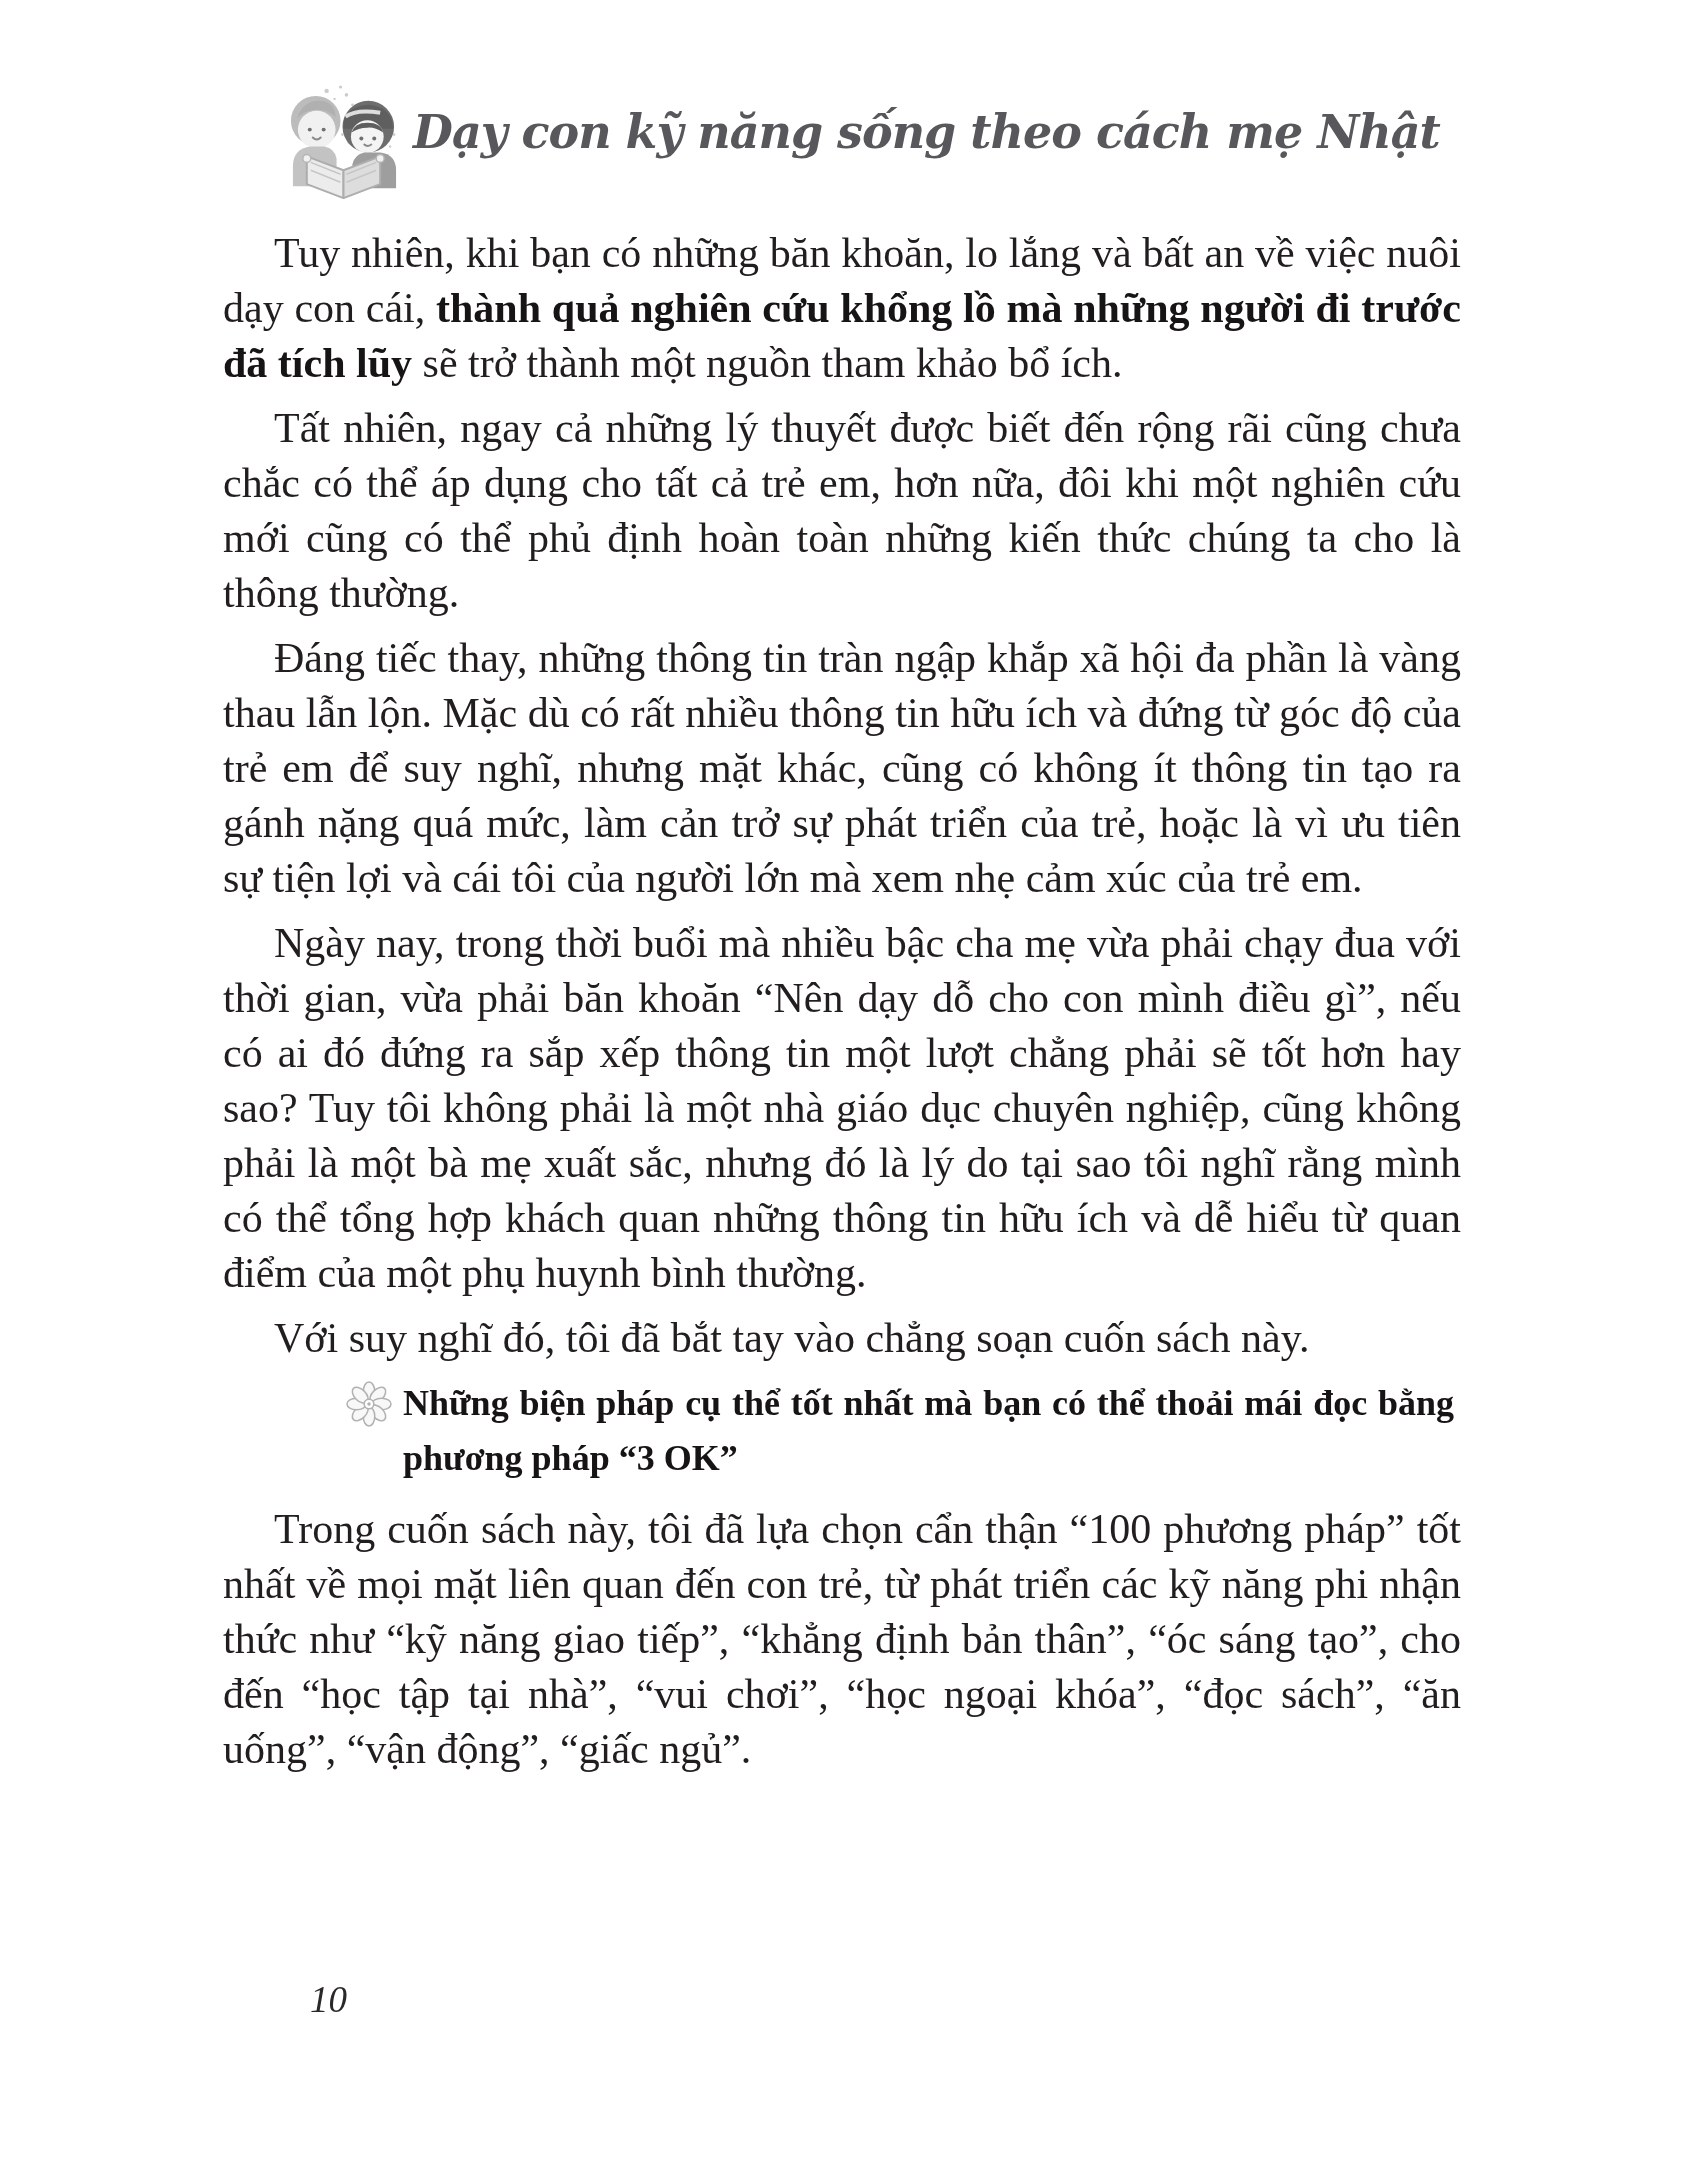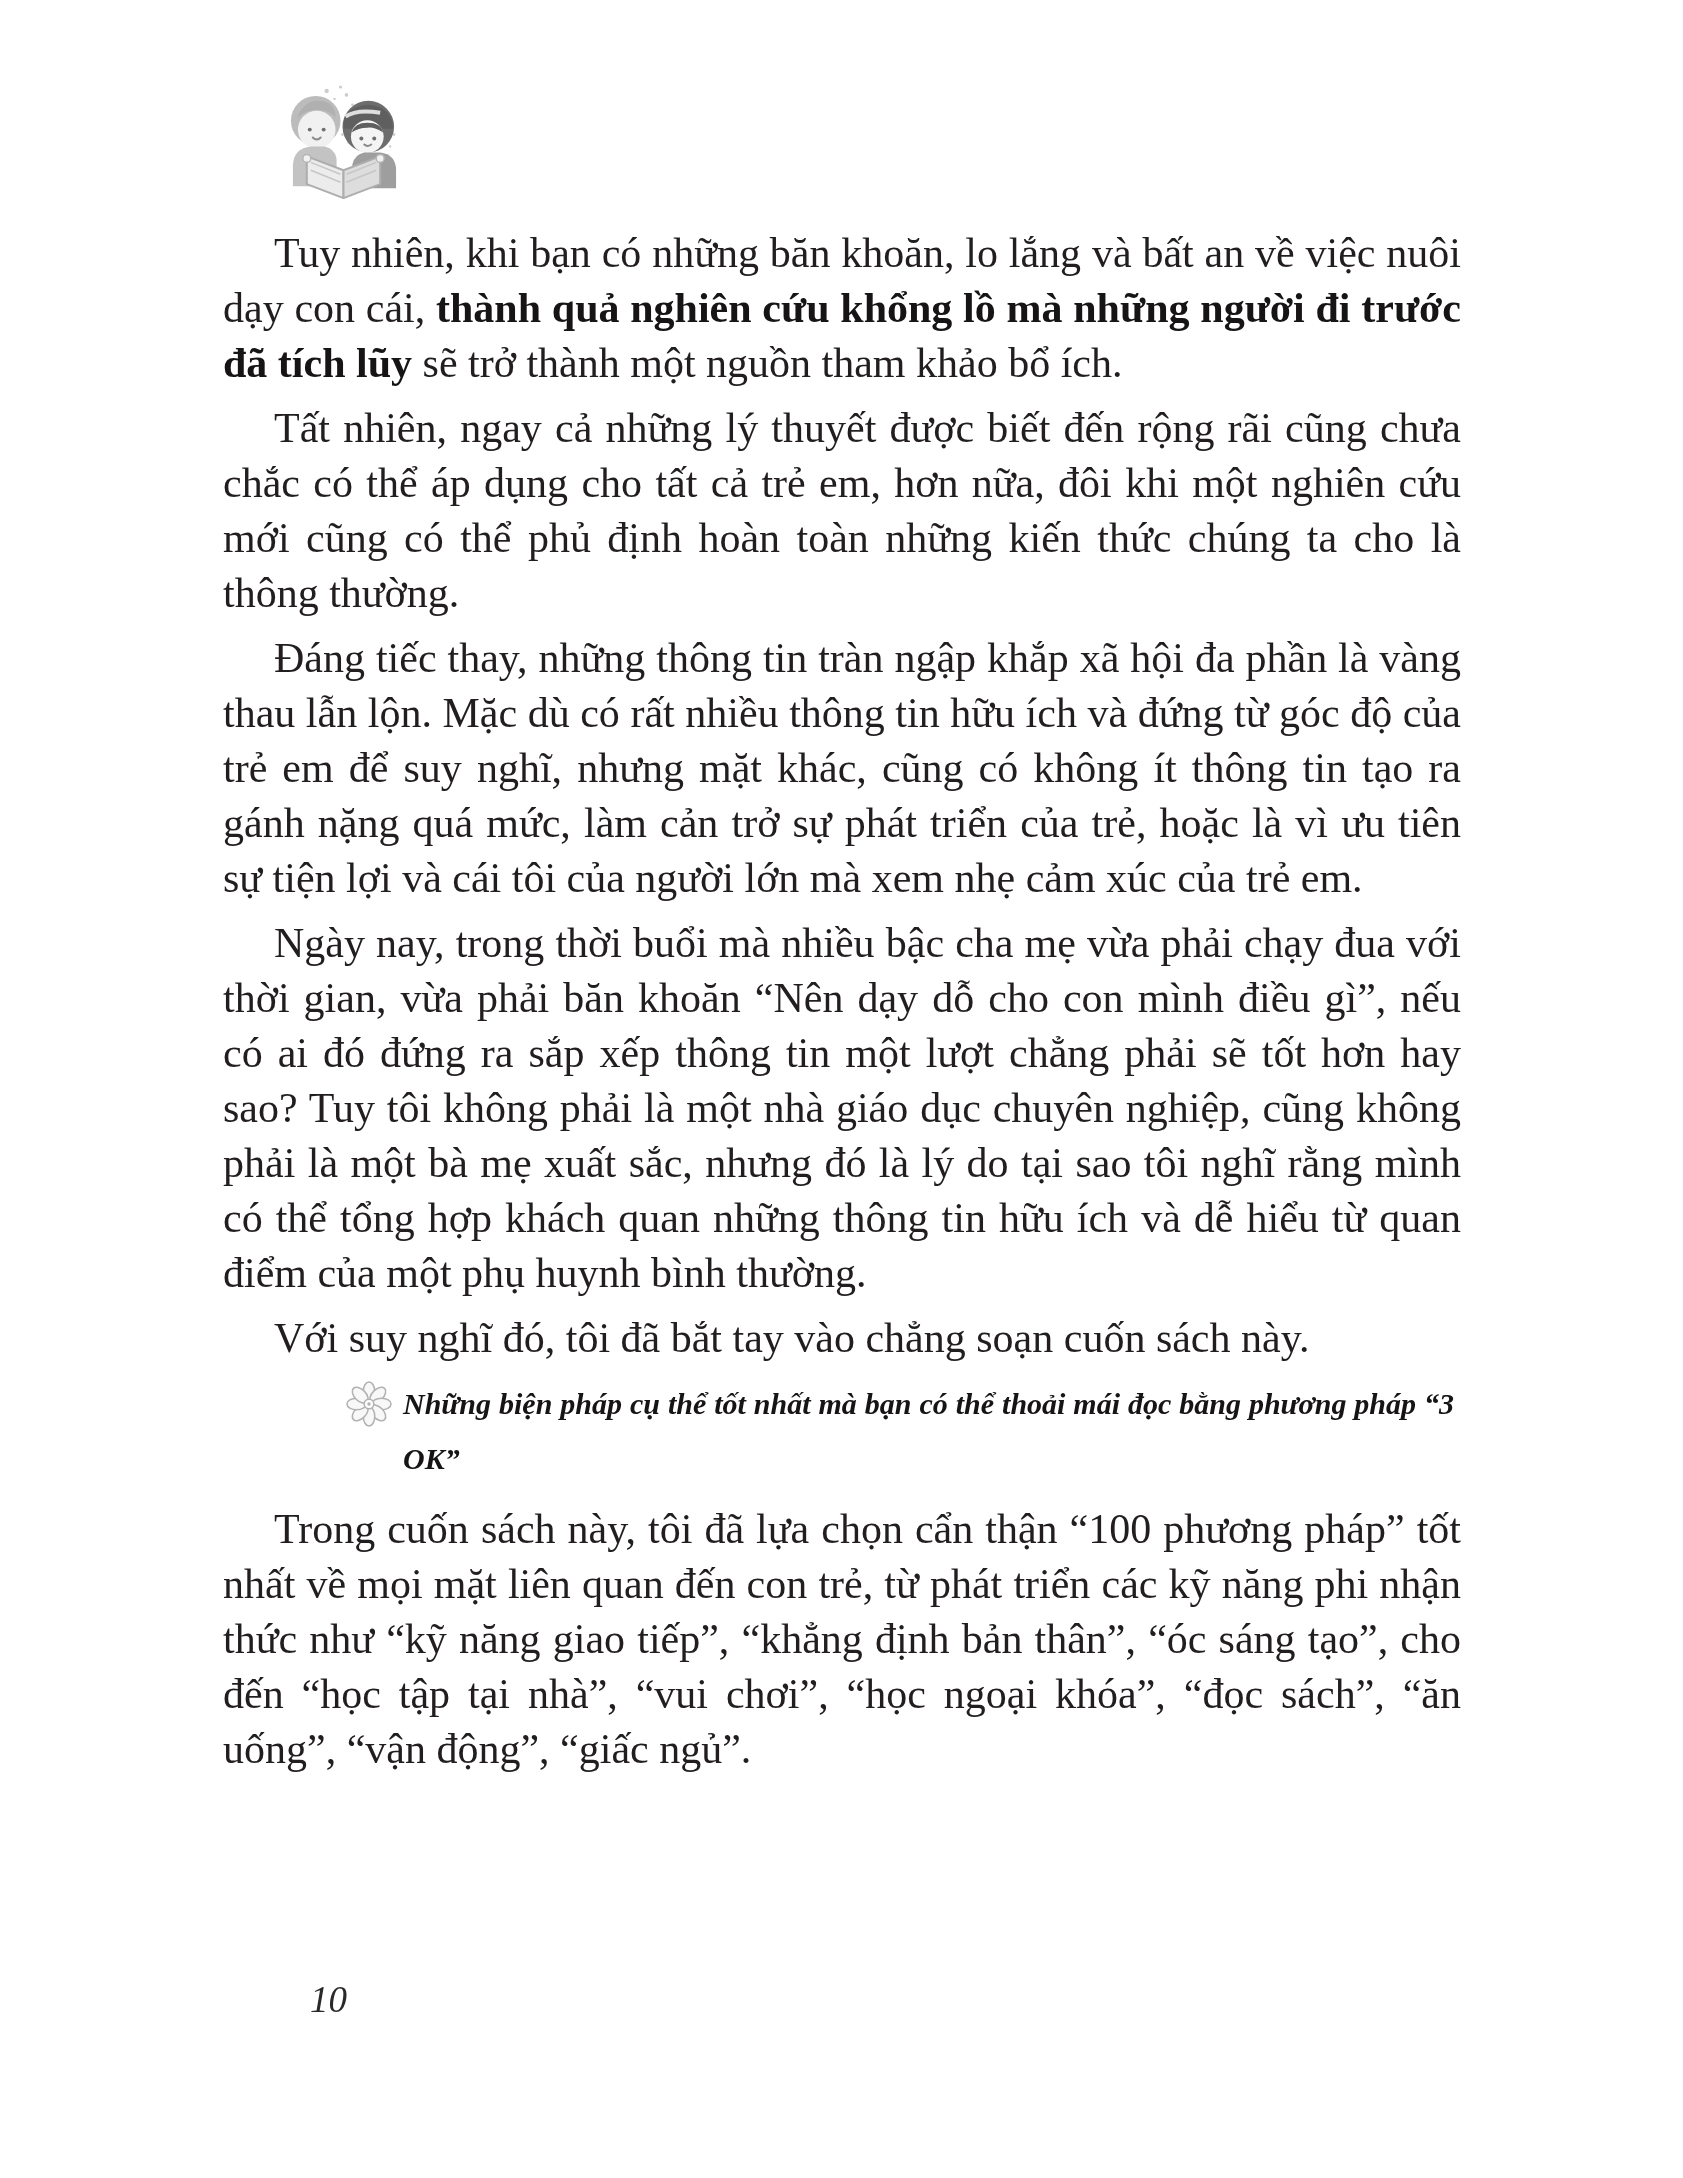--- a/index.html
+++ b/index.html
@@ -65,27 +65,26 @@
     color: #221e1f;
   }
   p.body-para .b {
     font-weight: bold;
     color: #171415;
   }
   p.heading {
     position: relative;
     margin: 6px 7px 16px 0;
     padding-left: 180px;
-    font-size: 30px;
+    font-size: 36px;
     line-height: 55px;
     font-weight: bold;
     text-align: justify;
     text-indent: 0;
     color: #171415;
-    font-style: italic;
   }
   .flower {
     position: absolute;
     left: 123px;
     top: 5px;
     width: 46px;
     height: 46px;
   }
   .flower svg { display: block; width: 100%; height: 100%; }
 
@@ -140,20 +139,21 @@
         <path d="M82,62 Q85,65 89,62" stroke="#8a8a8a" stroke-width="2" fill="none" stroke-linecap="round"></path>
         <path d="M114,106 L114,88 Q114,72 98,70 L82,70 Q72,72 70,82 L70,106 Z" fill="#9e9e9e"></path>
 
         <path d="M24,74 L61,88 L61,116 L24,102 Z" fill="#ececec" stroke="#adadad" stroke-width="2" stroke-linejoin="round"></path>
         <path d="M98,74 L61,88 L61,116 L98,102 Z" fill="#dddddd" stroke="#adadad" stroke-width="2" stroke-linejoin="round"></path>
         <path d="M28,80 L58,92 M28,88 L58,100 M94,80 L64,92 M94,88 L64,100" stroke="#c6c6c6" stroke-width="1.5"></path>
         <circle cx="24" cy="76" r="4" fill="#f1f1f1" stroke="#b5b5b5" stroke-width="1.5"></circle>
         <circle cx="98" cy="76" r="4" fill="#f1f1f1" stroke="#b5b5b5" stroke-width="1.5"></circle>
       </svg>
     </div>
+    <div class="book-title">Dạy con kỹ năng sống theo cách mẹ Nhật</div>
   </header>
 
   <main class="page-body" id="page-body">
       <p class="body-para"><span>Tuy nhiên, khi bạn có những băn khoăn, lo lắng và bất an về việc nuôi dạy con cái, </span><span class="b">thành quả nghiên cứu khổng lồ mà những người đi trước đã tích lũy</span><span> sẽ trở thành một nguồn tham khảo bổ ích.</span></p>
       <p class="body-para"><span>Tất nhiên, ngay cả những lý thuyết được biết đến rộng rãi cũng chưa chắc có thể áp dụng cho tất cả trẻ em, hơn nữa, đôi khi một nghiên cứu mới cũng có thể phủ định hoàn toàn những kiến thức chúng ta cho là thông thường.</span></p>
       <p class="body-para"><span>Đáng tiếc thay, những thông tin tràn ngập khắp xã hội đa phần là vàng thau lẫn lộn. Mặc dù có rất nhiều thông tin hữu ích và đứng từ góc độ của trẻ em để suy nghĩ, nhưng mặt khác, cũng có không ít thông tin tạo ra gánh nặng quá mức, làm cản trở sự phát triển của trẻ, hoặc là vì ưu tiên sự tiện lợi và cái tôi của người lớn mà xem nhẹ cảm xúc của trẻ em.</span></p>
       <p class="body-para"><span>Ngày nay, trong thời buổi mà nhiều bậc cha mẹ vừa phải chạy đua với thời gian, vừa phải băn khoăn “Nên dạy dỗ cho con mình điều gì”, nếu có ai đó đứng ra sắp xếp thông tin một lượt chẳng phải sẽ tốt hơn hay sao? Tuy tôi không phải là một nhà giáo dục chuyên nghiệp, cũng không phải là một bà mẹ xuất sắc, nhưng đó là lý do tại sao tôi nghĩ rằng mình có thể tổng hợp khách quan những thông tin hữu ích và dễ hiểu từ quan điểm của một phụ huynh bình thường.</span></p>
       <p class="body-para"><span>Với suy nghĩ đó, tôi đã bắt tay vào chẳng soạn cuốn sách này.</span></p>
       <p class="heading"><span class="flower">
           <svg viewBox="0 0 48 48" xmlns="http://www.w3.org/2000/svg">

